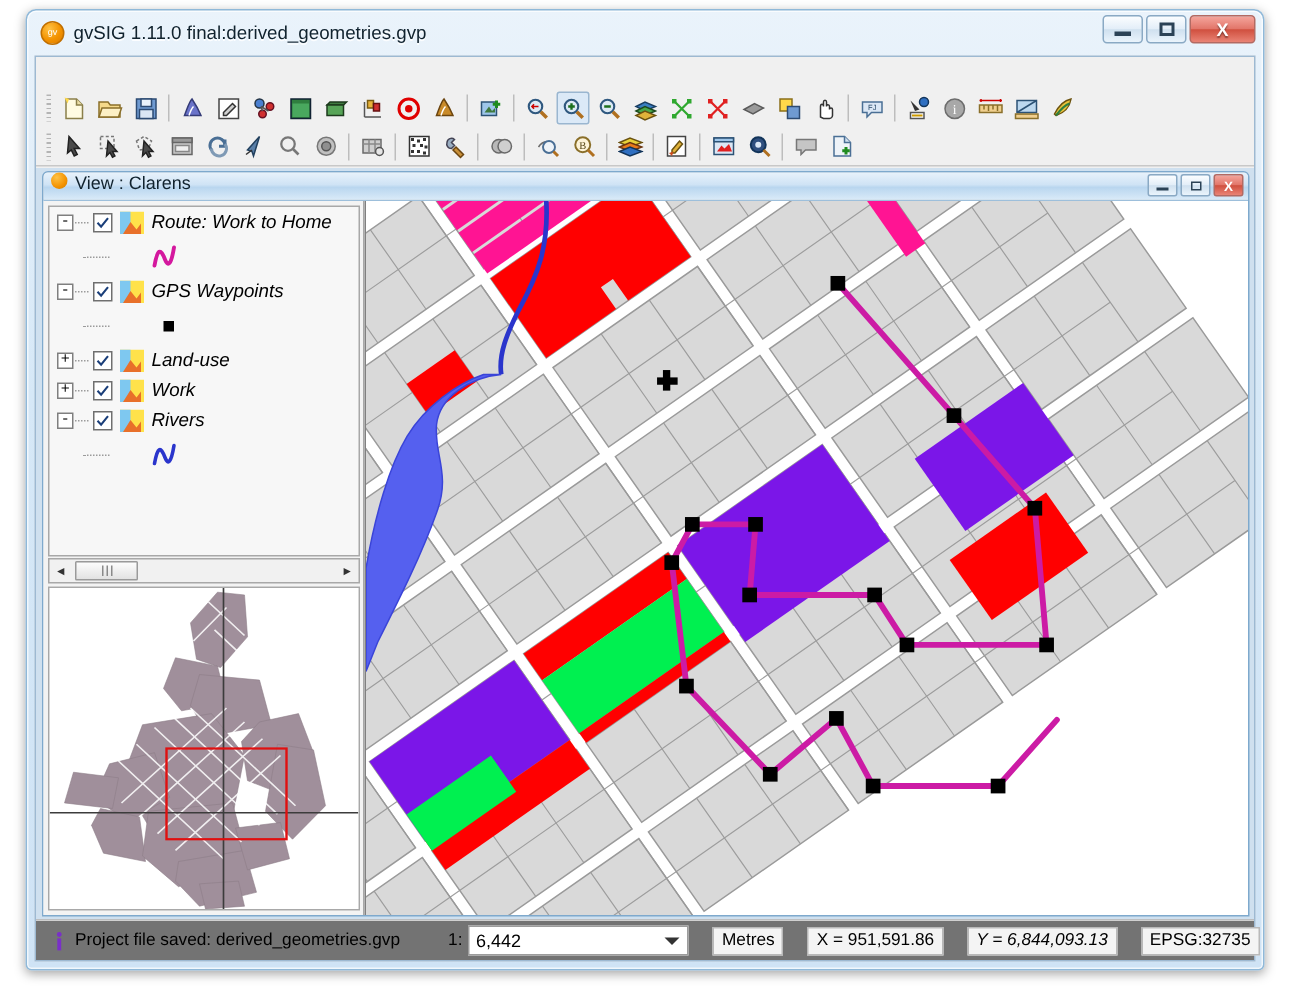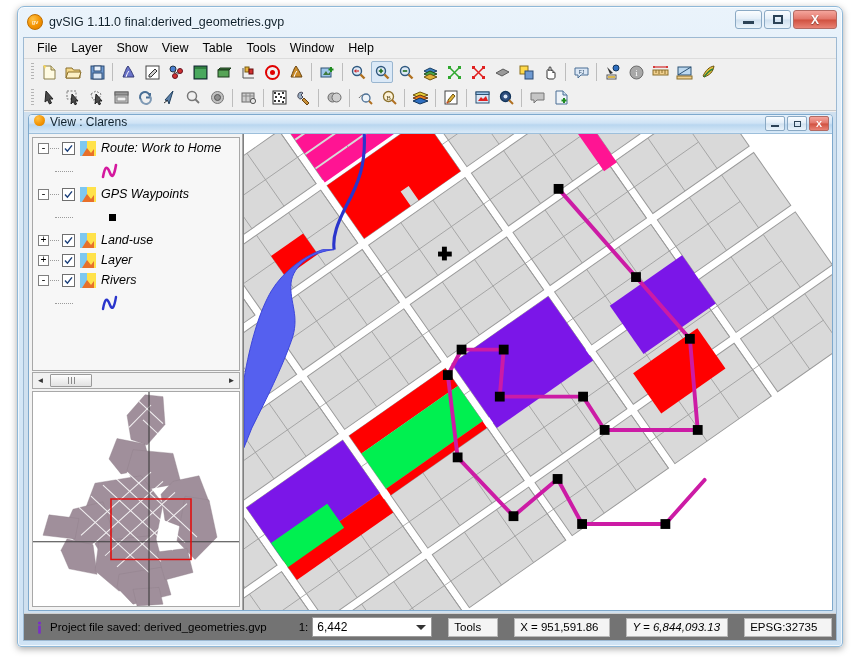--- a/index.html
+++ b/index.html
@@ -229,21 +229,21 @@
   .sb-cell {
     height: 19px; border: 1px solid #b9b9b9; background: #f4f4f4;
     display: flex; align-items: center; padding: 0 5px;
     font-size: 11.5px; color: #000; white-space: nowrap;
   }
   #sb-message { flex: 0 0 auto; border-color: transparent; background: transparent; }
   #info-icon { margin-right: 5px; flex: 0 0 auto; }
   #scale-group { display: flex; align-items: center; gap: 4px; flex: 0 0 auto; margin-left: 10px;}
   #scale-label { font-size: 11.5px; color: #000; }
   #scale-combo {
-    width: 120px; height: 20px; border: 1px solid #9c9c9c; background: #fff;
+    width: 147px; height: 20px; border: 1px solid #9c9c9c; background: #fff;
     display: flex; align-items: center; padding: 0 4px;
     font-size: 12px; color: #000; position: relative;
   }
   #scale-combo .caret {
     position: absolute; right: 5px; top: 7px;
     width: 0; height: 0; border-left: 5px solid transparent;
     border-right: 5px solid transparent; border-top: 5px solid #333;
   }
   #sb-units { width: 66px; }
   #sb-x { width: 132px; }
@@ -264,30 +264,20 @@
         </div>
       <div class="wbtn">
           <span class="max-glyph"></span>
         </div>
       <div class="wbtn close">X</div>
     </div>
   </div>
 
   <div id="frame-inner">
 
-    <div id="menubar">
-      <div class="menu-item">File</div>
-      <div class="menu-item">Layer</div>
-      <div class="menu-item">Show</div>
-      <div class="menu-item">View</div>
-      <div class="menu-item">Table</div>
-      <div class="menu-item">Tools</div>
-      <div class="menu-item">Window</div>
-      <div class="menu-item">Help</div>
-    </div>
 
     <div class="toolbar" id="toolbar1">
       <div class="tb-grip"></div>
 
       <div class="tbtn">
         <svg width="17" height="17" viewBox="0 0 17 17">
             <path d="M3 2h7l4 4v9H3z" fill="#fffbe2" stroke="#8a7f4a"></path>
             <path d="M10 2v4h4" fill="#ecdfa8" stroke="#8a7f4a"></path>
             <path d="M2 1l3 1-1 3z" fill="#ffd94a"></path>
           </svg>
@@ -743,21 +733,21 @@
                 <div class="toc-check">
                   <svg width="9" height="9" viewBox="0 0 9 9">
                       <path d="M1 4.5l2.4 2.6L8 1.4" fill="none" stroke="#1b3f7a" stroke-width="1.4"></path>
                     </svg>
                 </div>
                 <svg class="layer-icon" viewBox="0 0 16 15">
                   <rect x="0" y="0" width="16" height="15" fill="#ffe24a"></rect>
                   <path d="M0 0h7v15H0z" fill="#7ec8f0"></path>
                   <path d="M2 15l5-8 4 5 3-4v7z" fill="#e8702a"></path>
                 </svg>
-                <div class="toc-label">Layer</div>
+                <div class="toc-label">Work</div>
               </div>
 
               <div class="toc-row">
                 <div class="toc-expander">-</div>
                 <div class="dotline"></div>
                 <div class="toc-check">
                   <svg width="9" height="9" viewBox="0 0 9 9">
                       <path d="M1 4.5l2.4 2.6L8 1.4" fill="none" stroke="#1b3f7a" stroke-width="1.4"></path>
                     </svg>
                 </div>
@@ -967,20 +957,20 @@
       </div>
 
       <div id="scale-group">
         <span id="scale-label">1:</span>
         <div id="scale-combo">
           <span>6,442</span>
           <span class="caret"></span>
         </div>
       </div>
 
-      <div class="sb-cell" id="sb-units">Tools</div>
+      <div class="sb-cell" id="sb-units">Metres</div>
       <div class="sb-cell" id="sb-x">X = 951,591.86</div>
       <div class="sb-cell" id="sb-y">Y = 6,844,093.13</div>
       <div class="sb-cell" id="sb-epsg">EPSG:32735</div>
     </div>
 
   </div>
 </div>
 
 </body></html>

